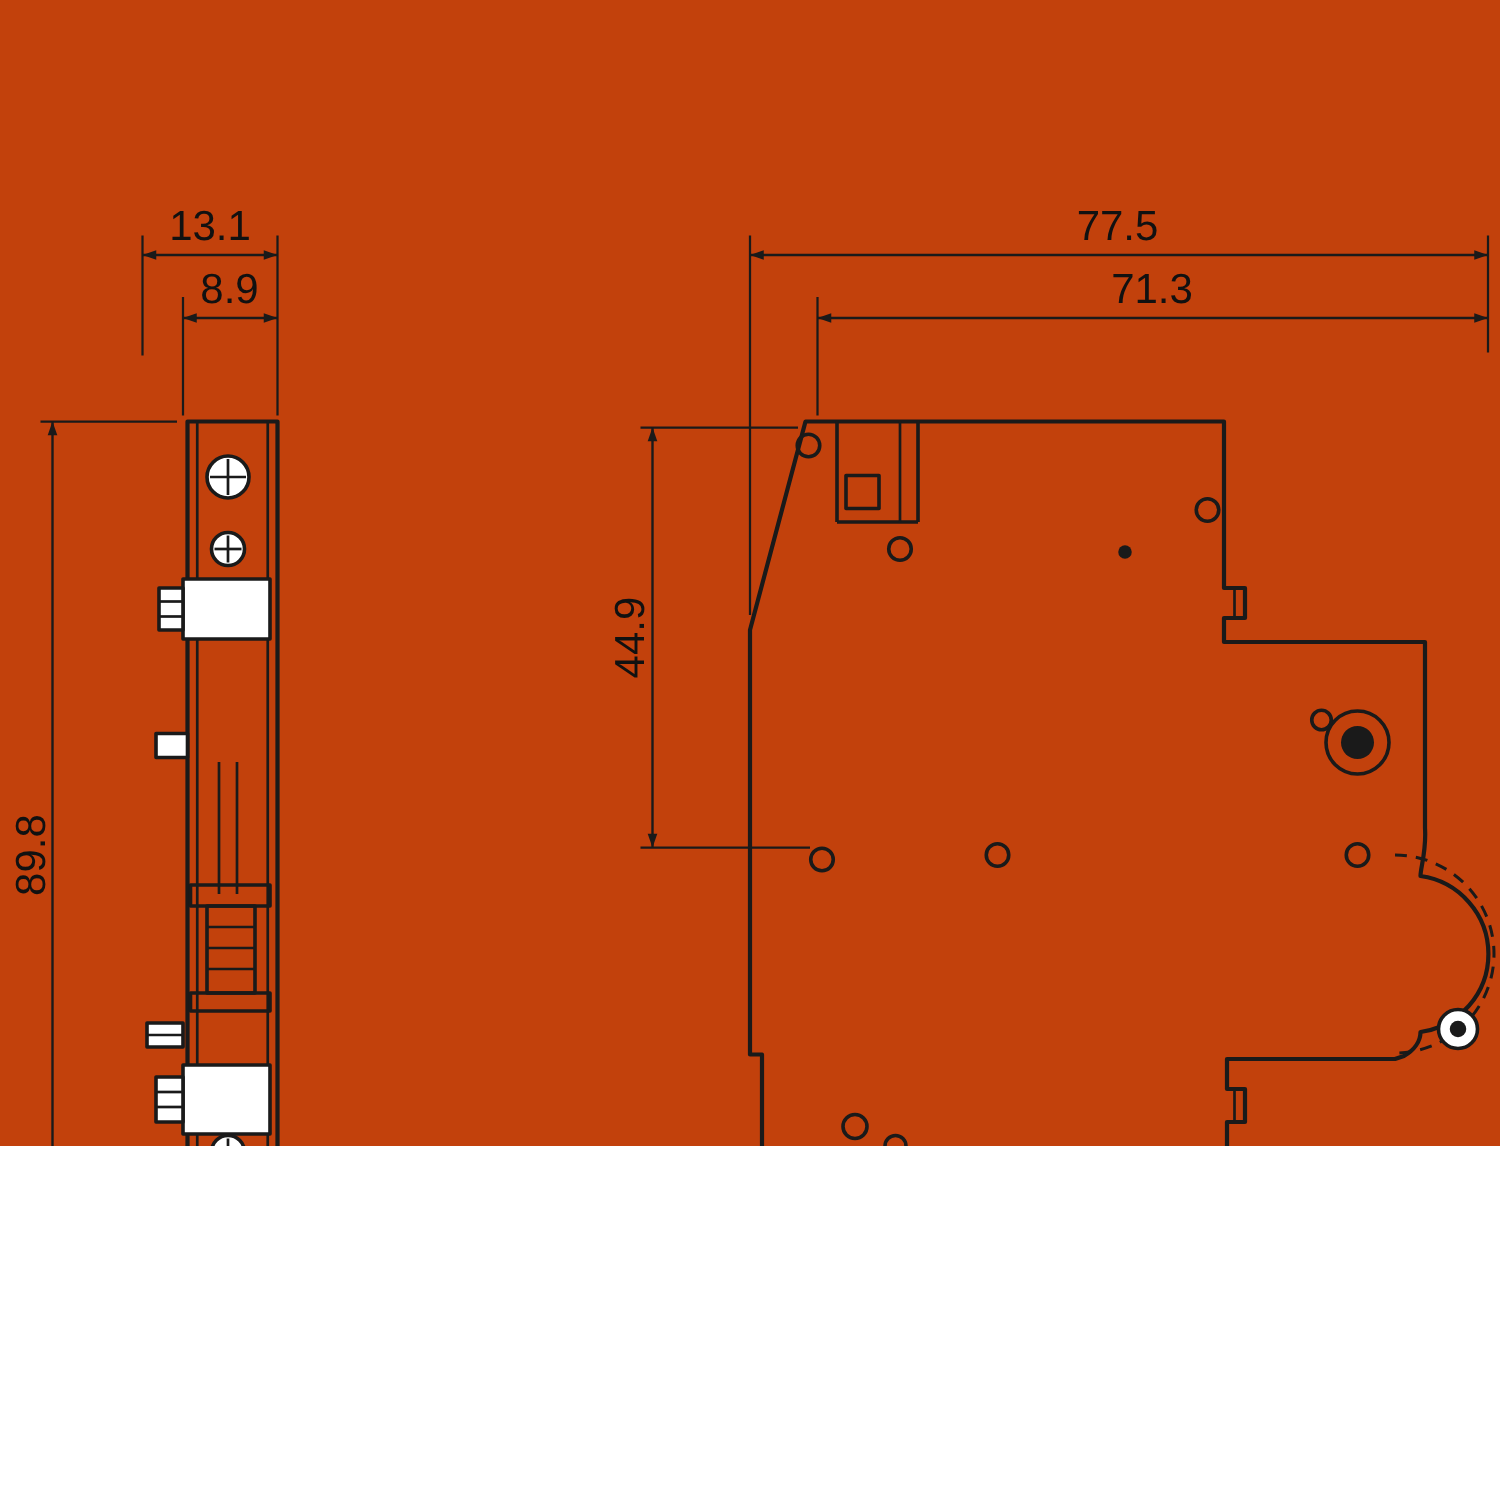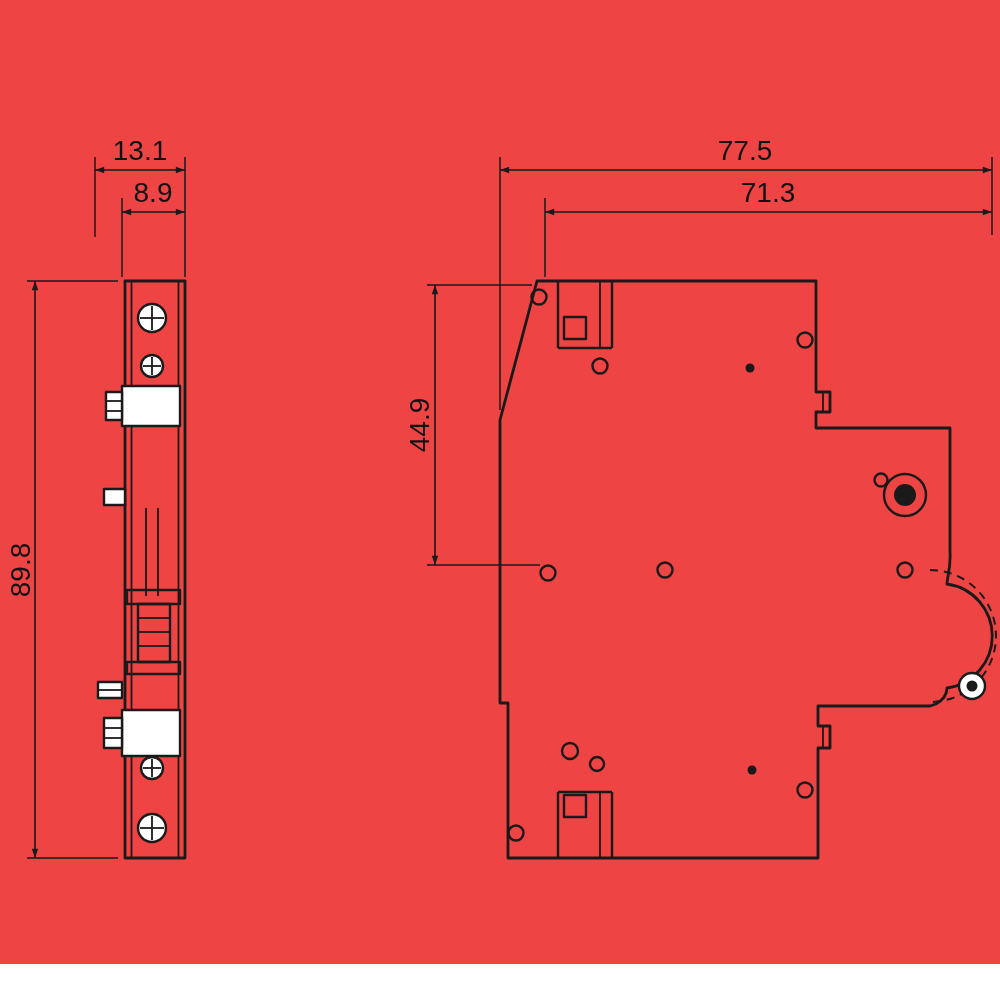--- a/index.html
+++ b/index.html
@@ -1,16 +1,16 @@
 <!DOCTYPE html>
 <html><head>
 <meta charset="utf-8">
 <style>
   html,body{margin:0;padding:0;background:#ffffff;}
-  .stage{width:1000px;height:964px;position:relative;background:#ef4444;overflow:hidden;}
+  .stage{width:1000px;height:764px;position:relative;background:#c2410c;overflow:hidden;}
   svg{display:block;}
   .outline{fill:none;stroke:#1a1a1a;stroke-width:2.8;stroke-linejoin:round;stroke-linecap:round;}
   .detail{fill:none;stroke:#1a1a1a;stroke-width:2.4;stroke-linejoin:round;}
   .detail-white{fill:#ffffff;stroke:#1a1a1a;stroke-width:2.4;stroke-linejoin:round;}
   .thin{fill:none;stroke:#1a1a1a;stroke-width:1.8;}
   .dimline{fill:none;stroke:#1a1a1a;stroke-width:1.6;}
   .extline{fill:none;stroke:#1a1a1a;stroke-width:1.5;}
   .hidden-line{fill:none;stroke:#1a1a1a;stroke-width:2;stroke-dasharray:8 6;}
   .fillshape{fill:#1a1a1a;stroke:none;}
   .dimtext{font-family:"Liberation Sans", sans-serif;font-size:28px;fill:#111111;}

